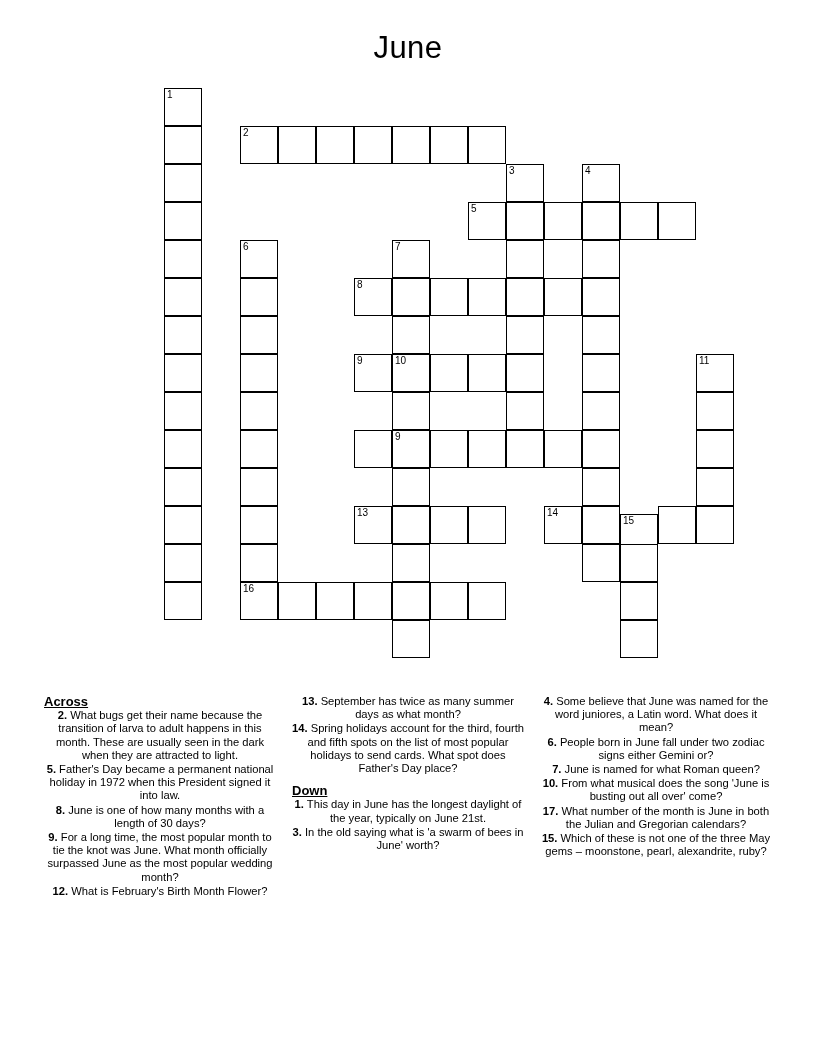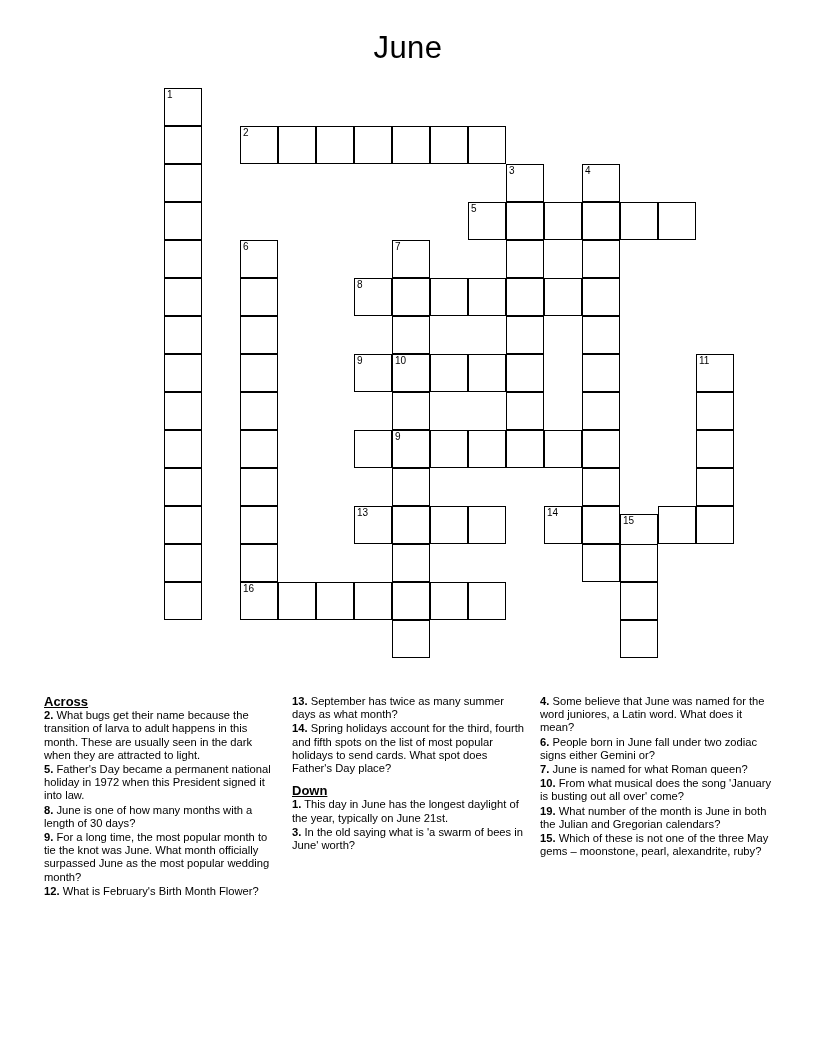--- a/index.html
+++ b/index.html
@@ -58,20 +58,21 @@
     width: 232px;
   }
   .head {
     font-weight: bold;
     text-decoration: underline;
     margin-bottom: 1px;
     font-size: 13px;
   }
   .clue {
     margin-bottom: 1px;
+    text-align: center;
   }
   .clue b { font-weight: bold; }
   .spacer { height: 8px; }
 </style>
 </head>
 <body>
 
 <h1 id="page-title">June</h1>
 
 <div id="grid-wrap">
@@ -223,18 +224,18 @@
         <div class="head">Down</div>
         <div class="clue"><b>1.</b><span> This day in June has the longest daylight of the year, typically on June 21st.</span></div>
         <div class="clue"><b>3.</b><span> In the old saying what is 'a swarm of bees in June' worth?</span></div>
       </div>
   </div>
   <div class="col">
     <div id="col3">
         <div class="clue"><b>4.</b><span> Some believe that June was named for the word juniores, a Latin word. What does it mean?</span></div>
         <div class="clue"><b>6.</b><span> People born in June fall under two zodiac signs either Gemini or?</span></div>
         <div class="clue"><b>7.</b><span> June is named for what Roman queen?</span></div>
-        <div class="clue"><b>10.</b><span> From what musical does the song 'January is busting out all over' come?</span></div>
-        <div class="clue"><b>19.</b><span> What number of the month is June in both the Julian and Gregorian calendars?</span></div>
+        <div class="clue"><b>10.</b><span> From what musical does the song 'June is busting out all over' come?</span></div>
+        <div class="clue"><b>17.</b><span> What number of the month is June in both the Julian and Gregorian calendars?</span></div>
         <div class="clue"><b>15.</b><span> Which of these is not one of the three May gems – moonstone, pearl, alexandrite, ruby?</span></div>
       </div>
   </div>
 </div>
 
 </body></html>

